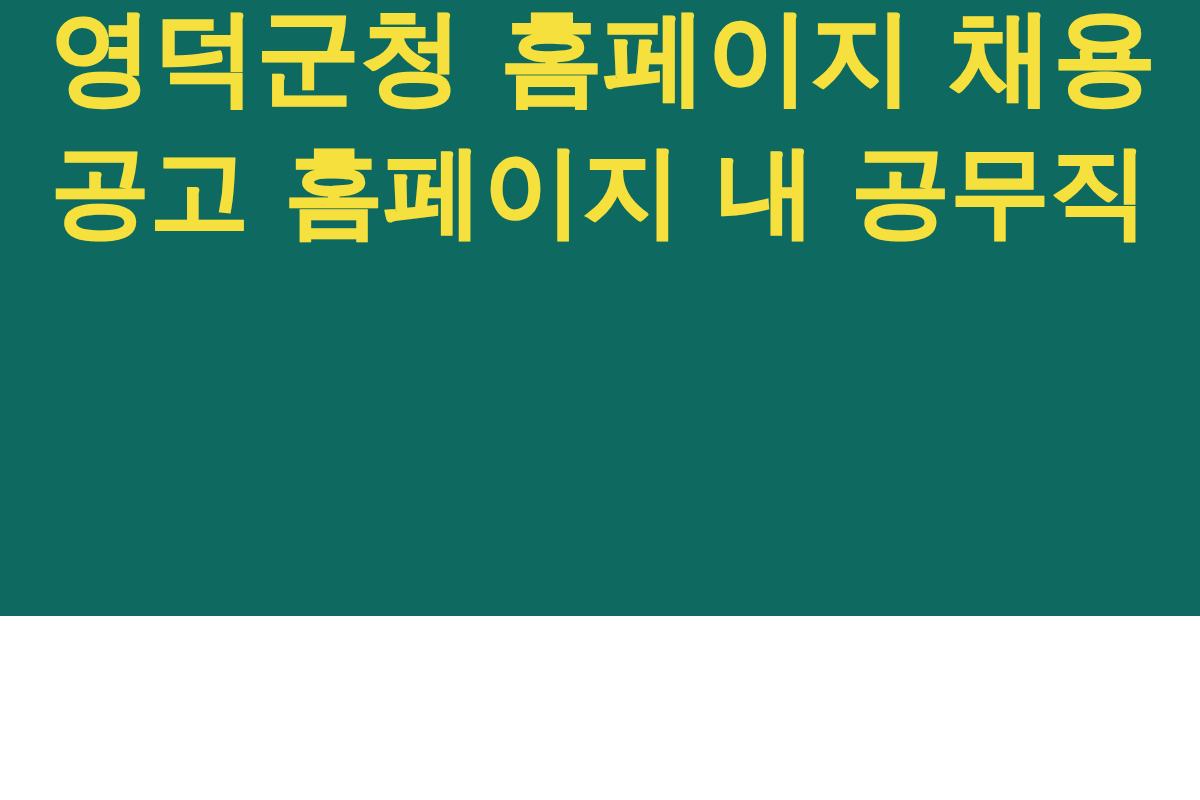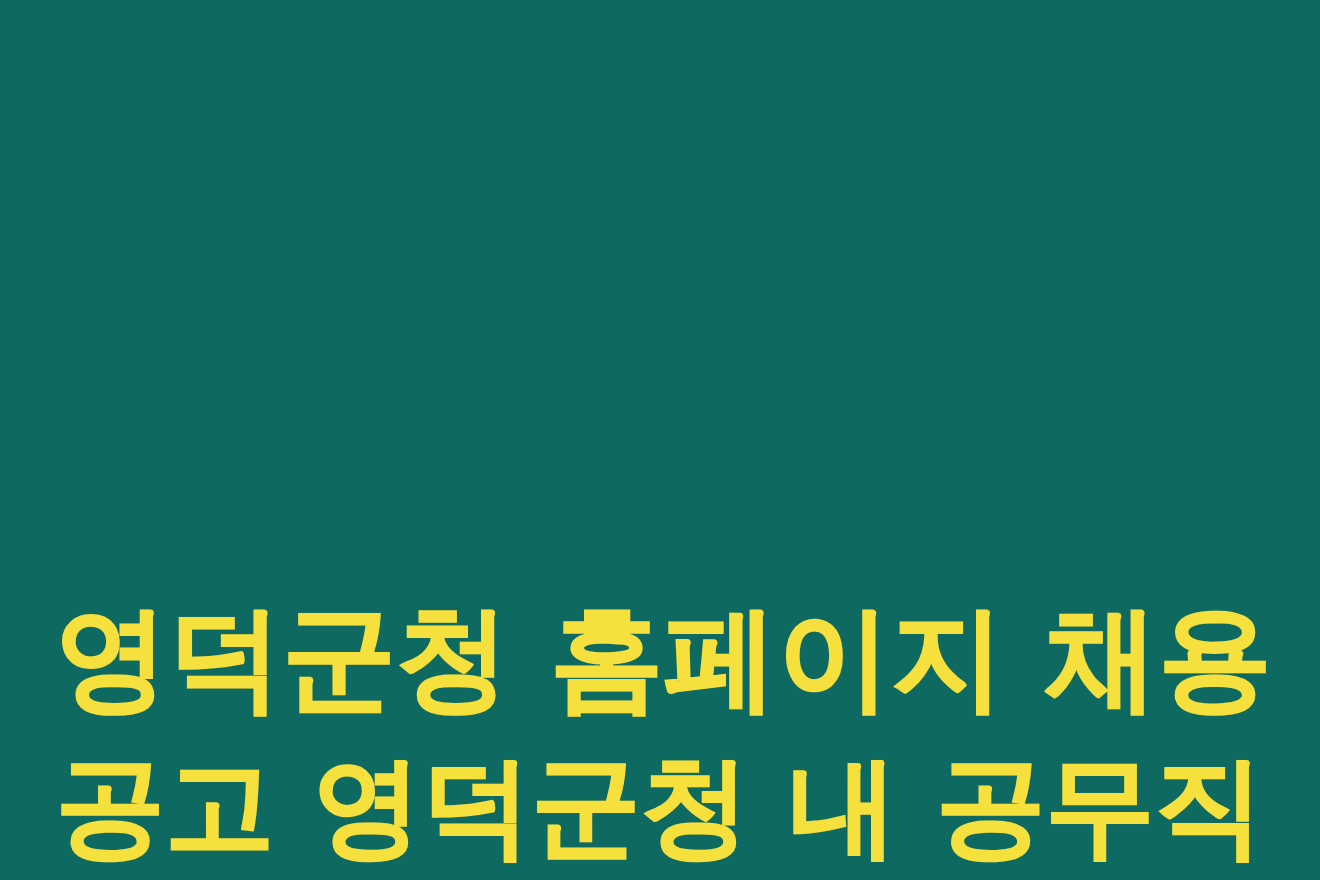--- a/index.html
+++ b/index.html
@@ -10,26 +10,26 @@
   body {
     width: 1200px;
     height: 800px;
     overflow: hidden;
     font-family: "Liberation Sans", "DejaVu Sans", sans-serif;
   }
 
   #banner-card {
     position: relative;
     width: 1200px;
-    height: 800px;
+    height: 616px;
     box-sizing: border-box;
     display: flex;
     flex-direction: column;
     align-items: center;
-    justify-content: flex-end;
+    justify-content: flex-start;
     background: #0E6A60;
     overflow: hidden;
   }
 
   #headline-block {
     width: 1100px;
     display: flex;
     flex-direction: column;
     align-items: center;
     justify-content: center;
@@ -67,18 +67,18 @@
 </style>
 </head>
 <body>
 
 <div id="banner-card" style="background: rgb(14, 106, 96);">
 
   <div id="headline-block">
 
     <span class="headline-line line-1" style="color: rgb(246, 224, 61); -webkit-text-stroke: 1.5px rgb(246, 224, 61); font-size: 103px;">영덕군청 홈페이지 채용</span>
 
-    <span class="headline-line line-2" style="color: rgb(246, 224, 61); -webkit-text-stroke: 1.5px rgb(246, 224, 61); font-size: 99px;">공고 영덕군청 내 공무직</span>
+    <span class="headline-line line-2" style="color: rgb(246, 224, 61); -webkit-text-stroke: 1.5px rgb(246, 224, 61); font-size: 99px;">공고 홈페이지 내 공무직</span>
 
 
   </div>
 
 </div>
 
 </body></html>

